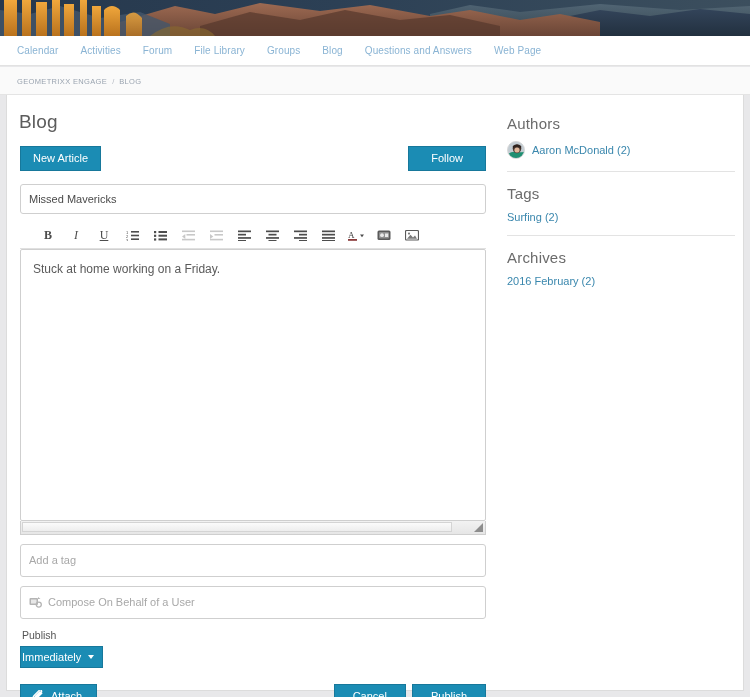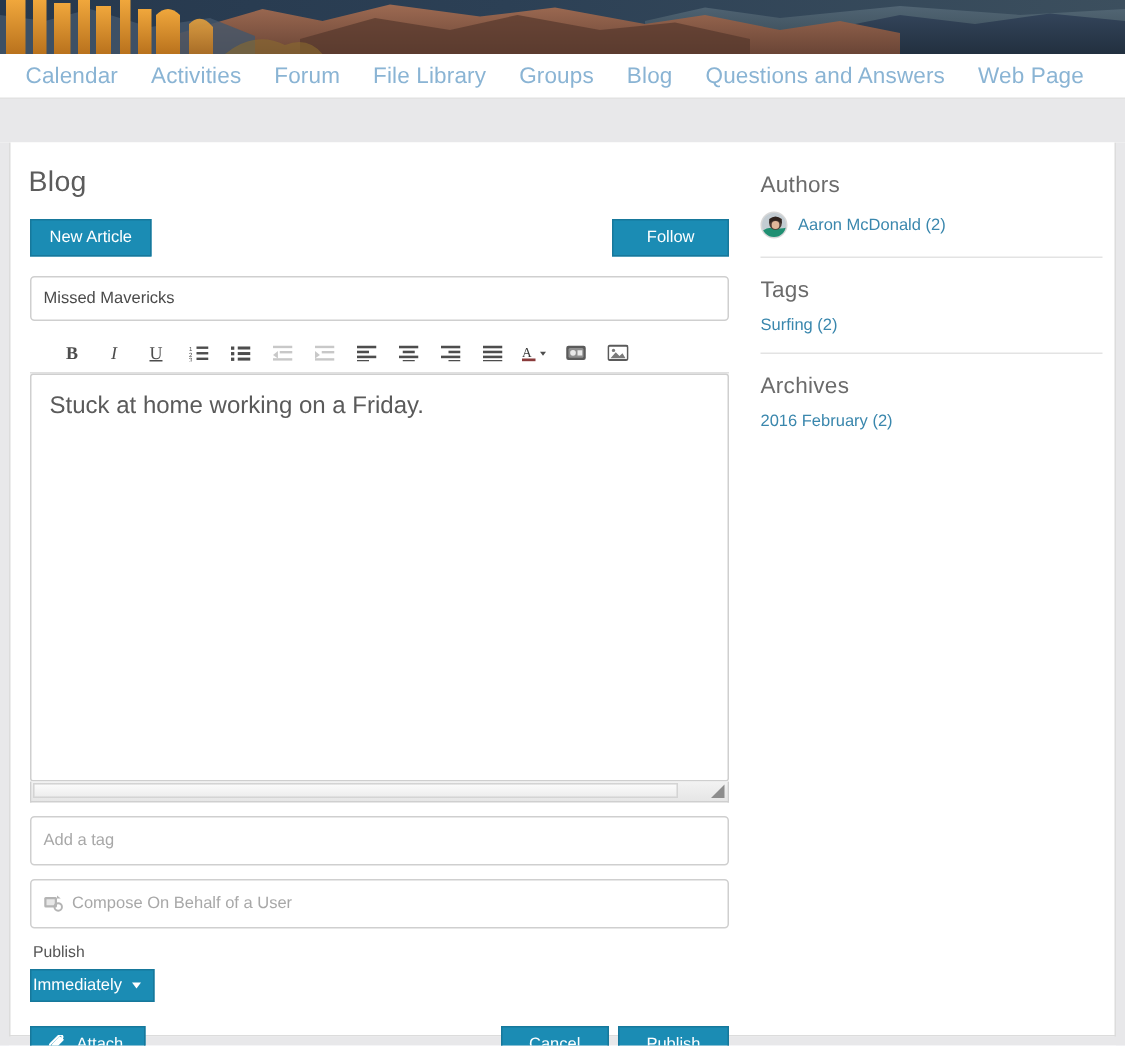--- a/index.html
+++ b/index.html
@@ -29,21 +29,21 @@
   .navbar {
     position: absolute; left: 0; top: 36px;
     width: 750px; height: 30px;
     background: #ffffff;
     border-bottom: 1px solid #e2e2e2;
     display: flex; align-items: center;
     padding-left: 6px;
   }
   .nav-item {
     color: #8ab4d4;
-    font-size: 15px;
+    font-size: 10px;
     padding: 0 11px;
     line-height: 30px;
     white-space: nowrap;
     cursor: pointer;
     letter-spacing: .1px;
   }
 
   
   .crumbbar {
     position: absolute; left: 0; top: 67px;
@@ -152,21 +152,21 @@
   .tb-b { font-weight: bold; font-size: 12px; font-family: "Liberation Serif", serif; }
   .tb-i { font-style: italic; font-size: 12px; font-family: "Liberation Serif", serif; }
   .tb-u { text-decoration: underline; font-size: 12px; font-family: "Liberation Serif", serif; }
 
   .editor-body {
     width: 466px; height: 272px;
     border: 1px solid #cfcfcf;
     border-radius: 2px;
     background: #fff;
     padding: 12px 0 0 12px;
-    font-size: 16px;
+    font-size: 12px;
     color: #5a5a5a;
     overflow: hidden;
   }
   .editor-scroll {
     width: 466px; height: 14px;
     background: linear-gradient(#f2f2f2, #e6e6e6);
     border: 1px solid #cfcfcf;
     border-top: none;
     position: relative;
   }
@@ -313,20 +313,27 @@
     <div class="nav-item">Calendar</div>
     <div class="nav-item">Activities</div>
     <div class="nav-item">Forum</div>
     <div class="nav-item">File Library</div>
     <div class="nav-item">Groups</div>
     <div class="nav-item">Blog</div>
     <div class="nav-item">Questions and Answers</div>
     <div class="nav-item">Web Page</div>
   </div>
 
+  <div class="crumbbar">
+    <div class="crumbbar-inner">
+      <span class="crumb">GEOMETRIXX ENGAGE</span>
+      <span class="crumb-sep">/</span>
+      <span class="crumb crumb-current">BLOG</span>
+    </div>
+  </div>
 
   <div class="content">
    <div class="content-inner">
 
     <div class="main">
 
       <h1 class="page-title">Blog</h1>
 
       <div class="row-buttons">
         <button class="btn">New Article</button>

